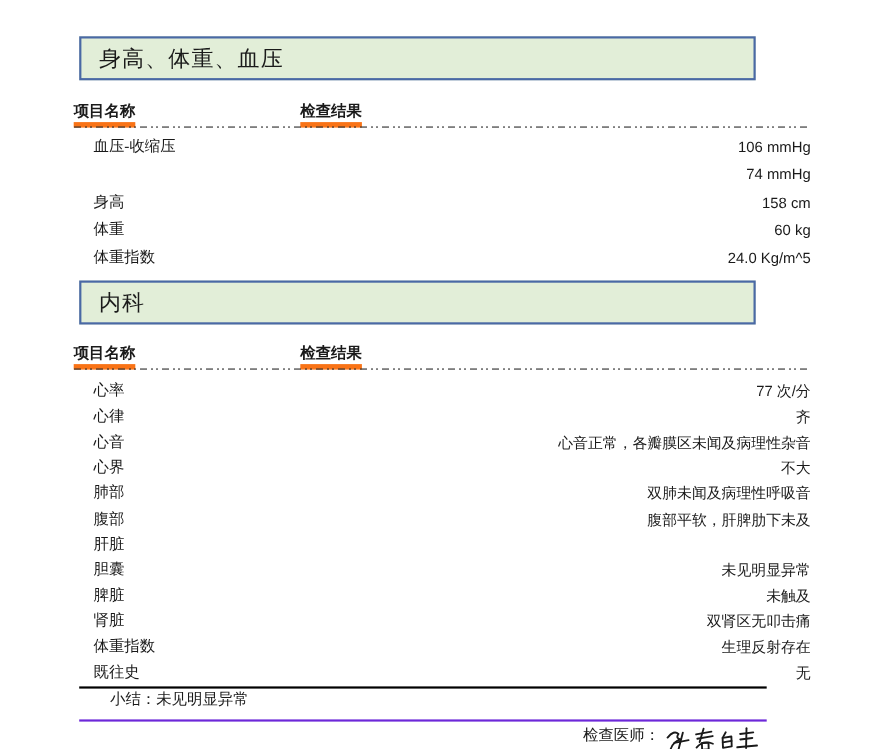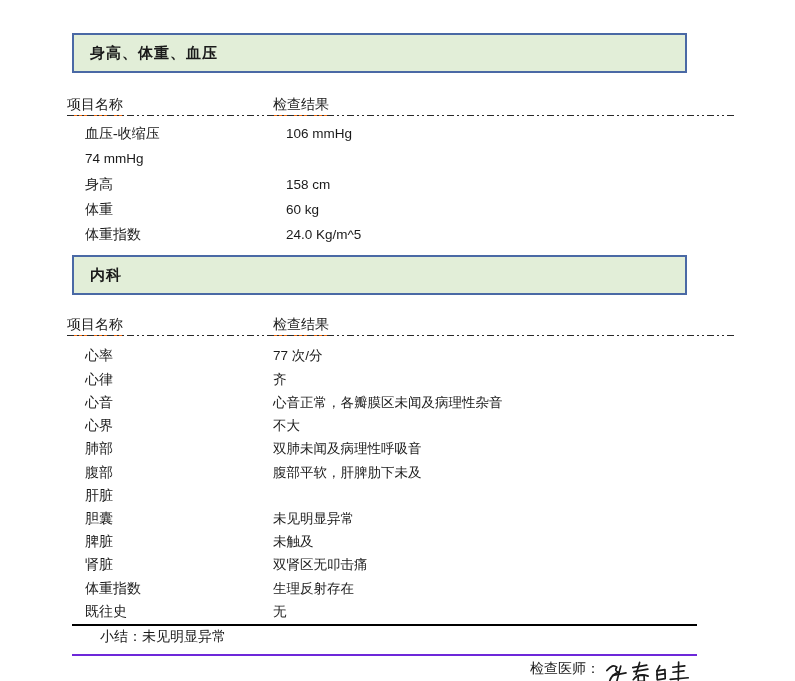--- a/index.html
+++ b/index.html
@@ -18,22 +18,22 @@
     box-sizing:border-box;
     margin-left:72px;
     width:615px;
     height:40px;
     border:2px solid #4a69a5;
     background:#e2eed8;
     display:flex;align-items:center;
     padding-left:16px;
   }
   .title-box .title-text{
-    font-weight:bold;
-    font-size:15px;
+    font-weight:normal;
+    font-size:20px;
     letter-spacing:1px;
   }
 
   
   .thead{
     position:relative;
     margin-left:67px;
     width:670px;
     height:22px;
     font-size:14px;
@@ -41,36 +41,38 @@
   .thead::after{
     content:"";
     position:absolute;left:0;right:0;bottom:2px;height:1px;
     background-image:repeating-linear-gradient(90deg,
       #2a2a2a 0 7px, transparent 7px 10px,
       #2a2a2a 10px 12px, transparent 12px 15px,
       #2a2a2a 15px 17px, transparent 17px 20px);
   }
   .th{
     position:absolute;bottom:2px;
-    border-bottom:1px solid #f97316;
+    border-bottom:5px solid #f97316;
     padding-bottom:1px;
+    font-weight:bold;
   }
   .th.col1{left:0;}
   .th.col2{left:206px;text-align:right;}
 
   
   .tbody{margin-left:85px;width:652px;}
   .trow{display:flex;font-size:14px;}
-  .tbody.t1 .trow{line-height:25.3px;gap:13px;}
+  .tbody.t1 .trow{line-height:25.3px;}
   .tbody.t2 .trow{line-height:23.2px;}
   .cell-label{width:188px;flex:none;}
   .cell-value{
     flex:1;
     font-family:"Liberation Sans", serif; 
     font-size:13.5px;
+    text-align:right;
   }
 
   .gap-after-box1{height:23px;}
   .gap1{height:3px;}
   .box2-gap{height:8px;}
   .thead2-gap{height:21px;}
   .gap2{height:6px;}
 
   
   .summary-band{

